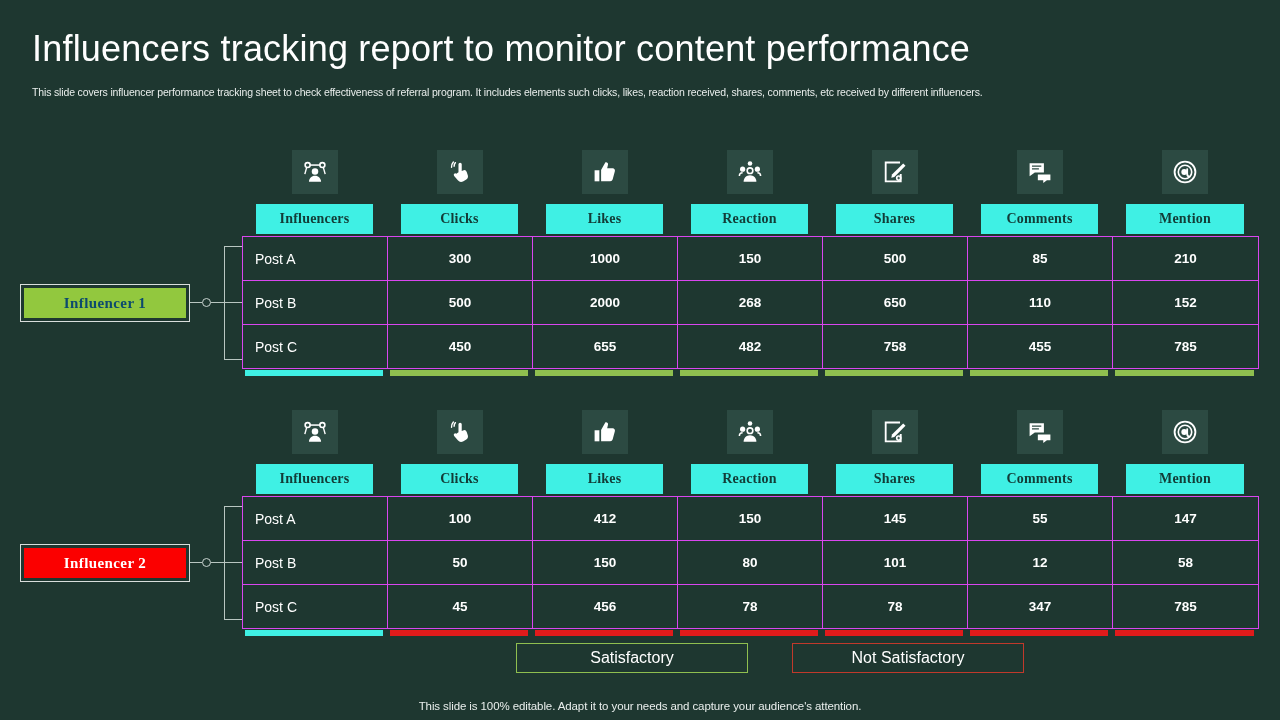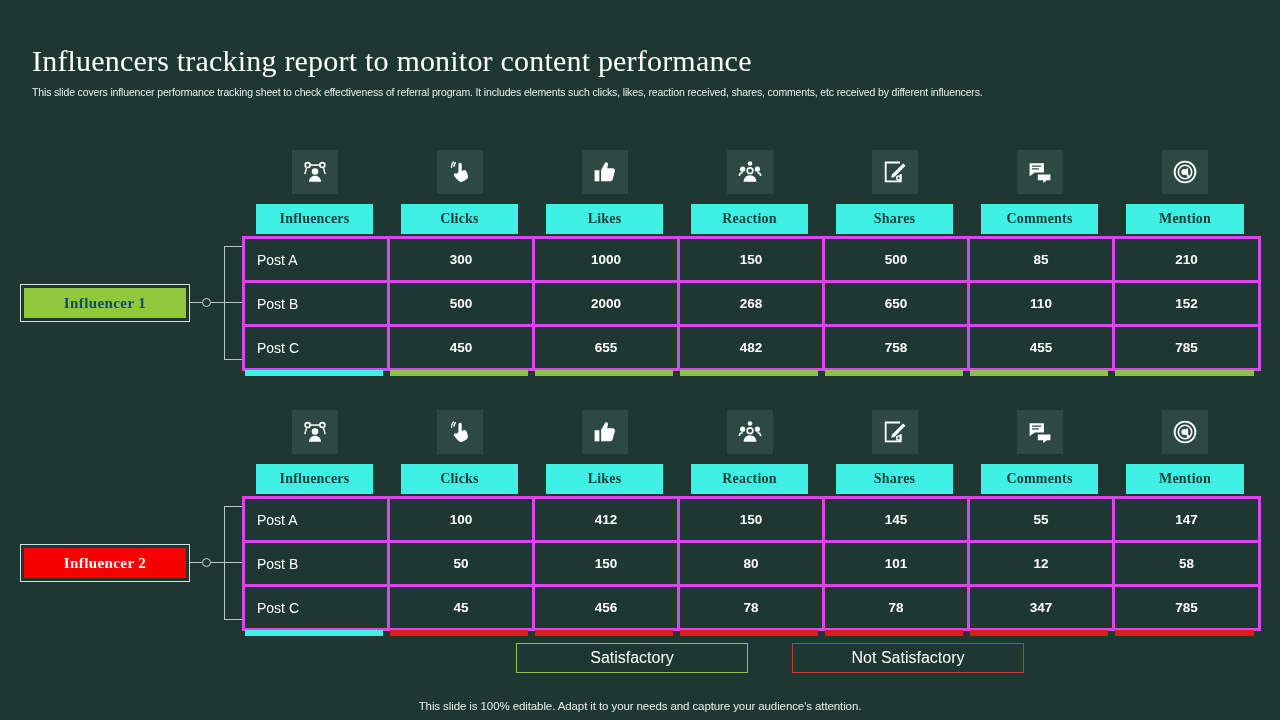--- a/index.html
+++ b/index.html
@@ -15,23 +15,23 @@
 
   
   .slide-header {
     position: absolute;
     top: 0; left: 0;
     width: 1280px;
   }
   .slide-title {
     position: absolute;
     left: 32px;
-    top: 44px;
-    font-family: Liberation Serif, serif;
-    font-size: 30px;
+    top: 28px;
+    font-family: Liberation Sans, sans-serif;
+    font-size: 36px;
     font-weight: 400;
     color: #ffffff;
     letter-spacing: 0.2px;
     white-space: nowrap;
   }
   .slide-subtitle {
     position: absolute;
     left: 32px;
     top: 86px;
     font-size: 10.5px;
@@ -162,21 +162,21 @@
   .perf-table {
     position: absolute;
     left: 242px;
     top: 88px;
     width: 1016px;
     border-collapse: collapse;
     table-layout: fixed;
   }
   .perf-table td {
     height: 44px;
-    border: 3px solid #d946ef;
+    border: 1px solid #d946ef;
     color: #ffffff;
     font-size: 13.5px;
     font-weight: bold;
     text-align: center;
     vertical-align: middle;
     background: transparent;
     margin-left: 8px;
   }
   .perf-table td.post-name {
     text-align: left;

